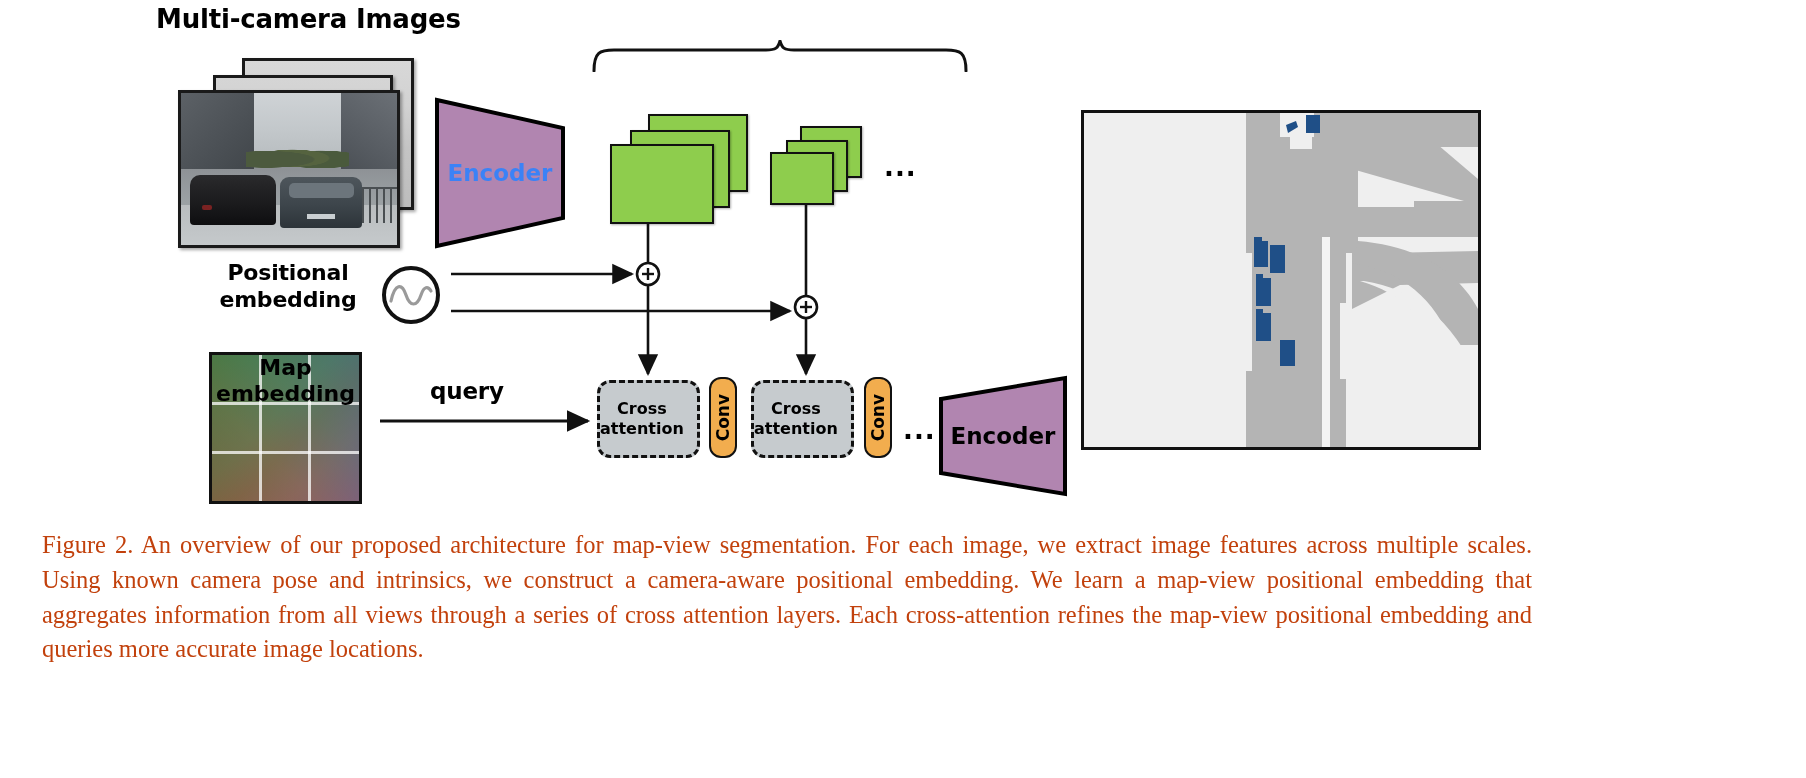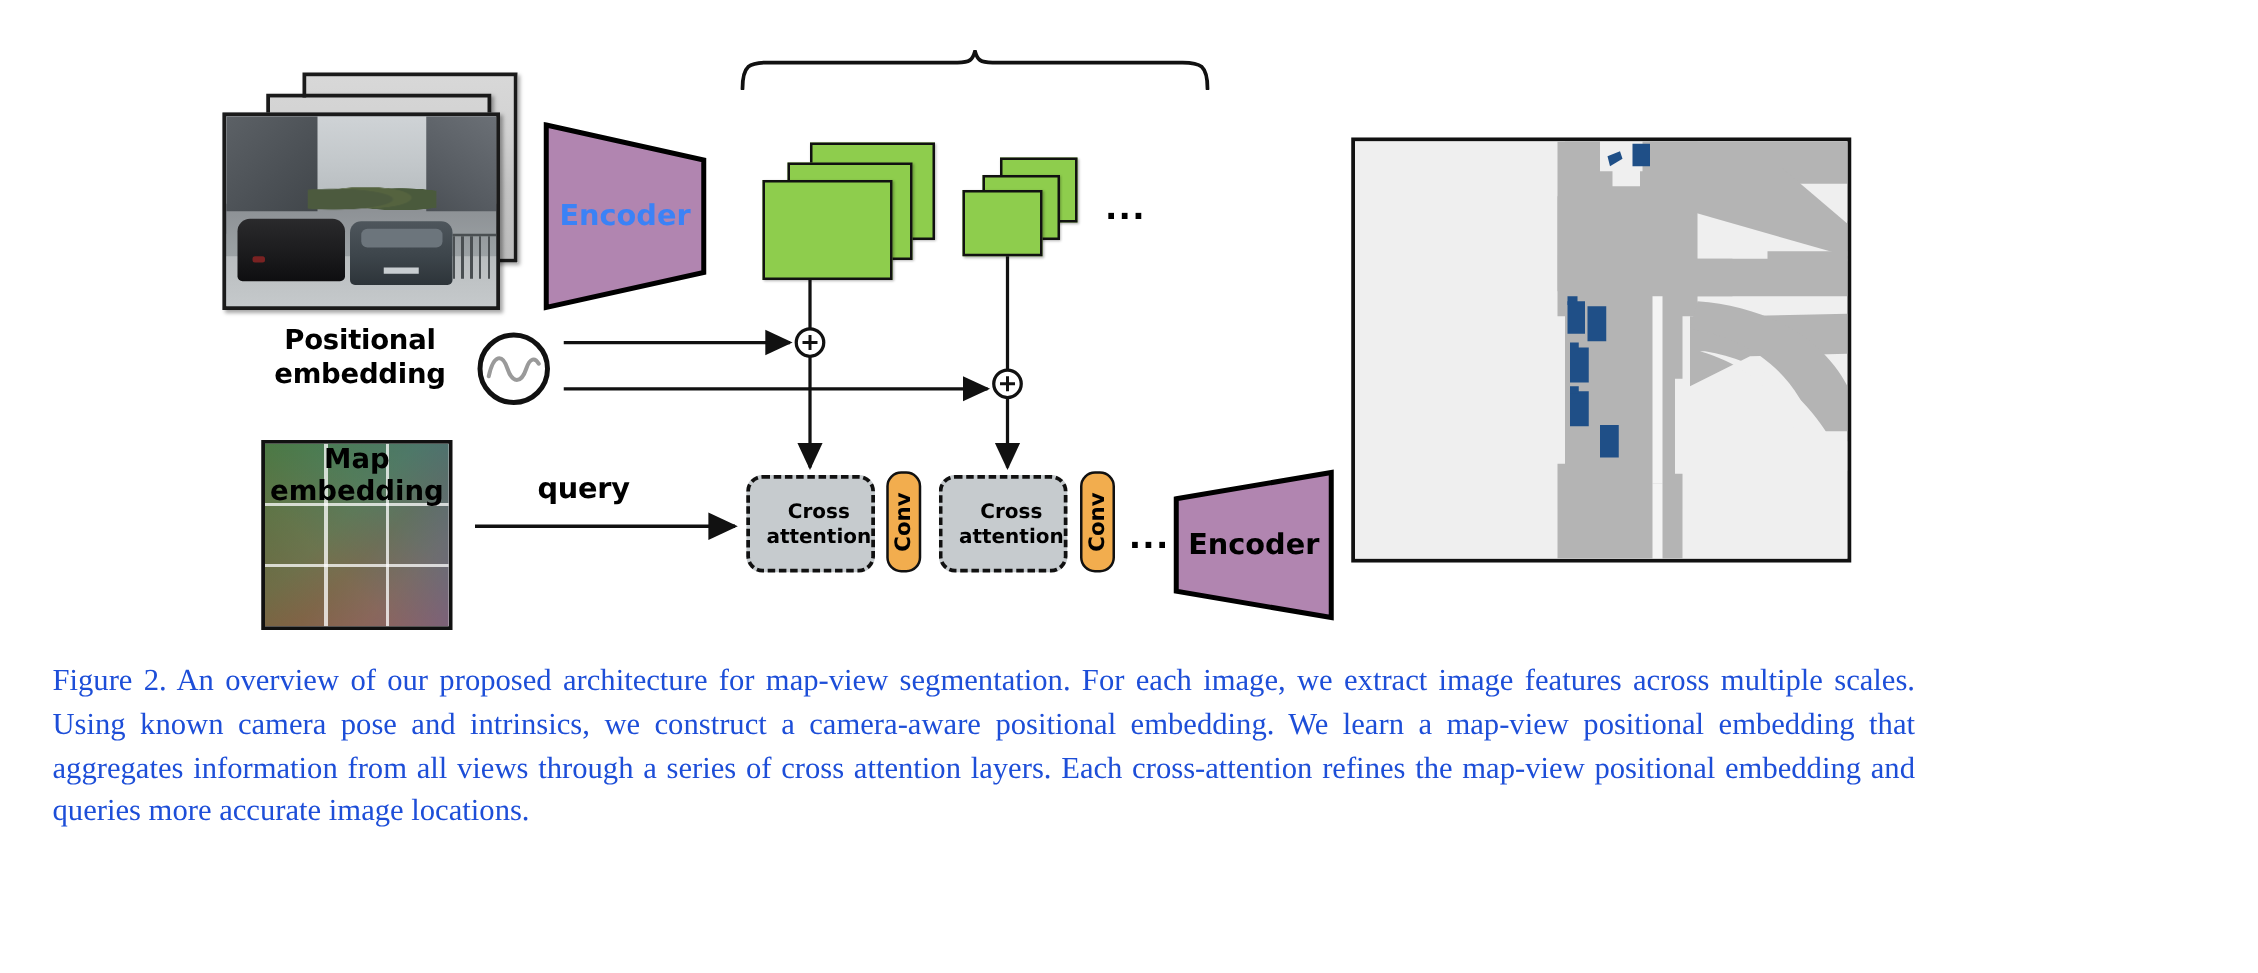--- a/index.html
+++ b/index.html
@@ -201,21 +201,21 @@
     left: 430px; top: 378px;
     font-size: 23px;
   }
 
   
   .xattn {
     background: #c6cbce;
     border: 3px dashed #111;
     border-radius: 13px;
     box-sizing: border-box;
-    display: flex; align-items: center; justify-content: flex-end;
+    display: flex; align-items: center; justify-content: flex-start;
     text-align: center;
     font-family: "DejaVu Sans", sans-serif;
     font-weight: bold; font-size: 16px; color: #000;
     line-height: 1.25;
   }
   .convblk {
     background: #f2ad4e;
     border: 2.5px solid #111;
     border-radius: 12px;
     box-sizing: border-box;
@@ -244,30 +244,31 @@
   }
   #bev svg { display:block; }
 
   
   #caption {
     left: 42px; top: 528px;
     width: 1490px;
     font-family: "Liberation Serif", serif;
     font-size: 24.5px;
     line-height: 1.42;
-    color: #1d4ed8;
+    color: #c2410c;
     text-align: justify;
   }
   #caption .figno { white-space: nowrap; }
 </style>
 </head>
 <body>
 
 <div id="figure">
 
+  <div class="abs hdr" id="title-multicam">Multi-camera Images</div>
 
 
   <div class="abs" id="brace-imgfeat">
     <svg width="380" height="32" viewBox="0 0 380 32">
       <path d="M4,31 C4,12 10,10 24,10 L176,10 C186,10 188,8 190,1 C192,8 194,10 204,10 L356,10 C370,10 376,12 376,31" fill="none" stroke="#111" stroke-width="3" stroke-linecap="round"></path>
     </svg>
   </div>
 
   <div class="abs camshot" id="cam-back"></div>
   <div class="abs camshot" id="cam-mid"></div>

